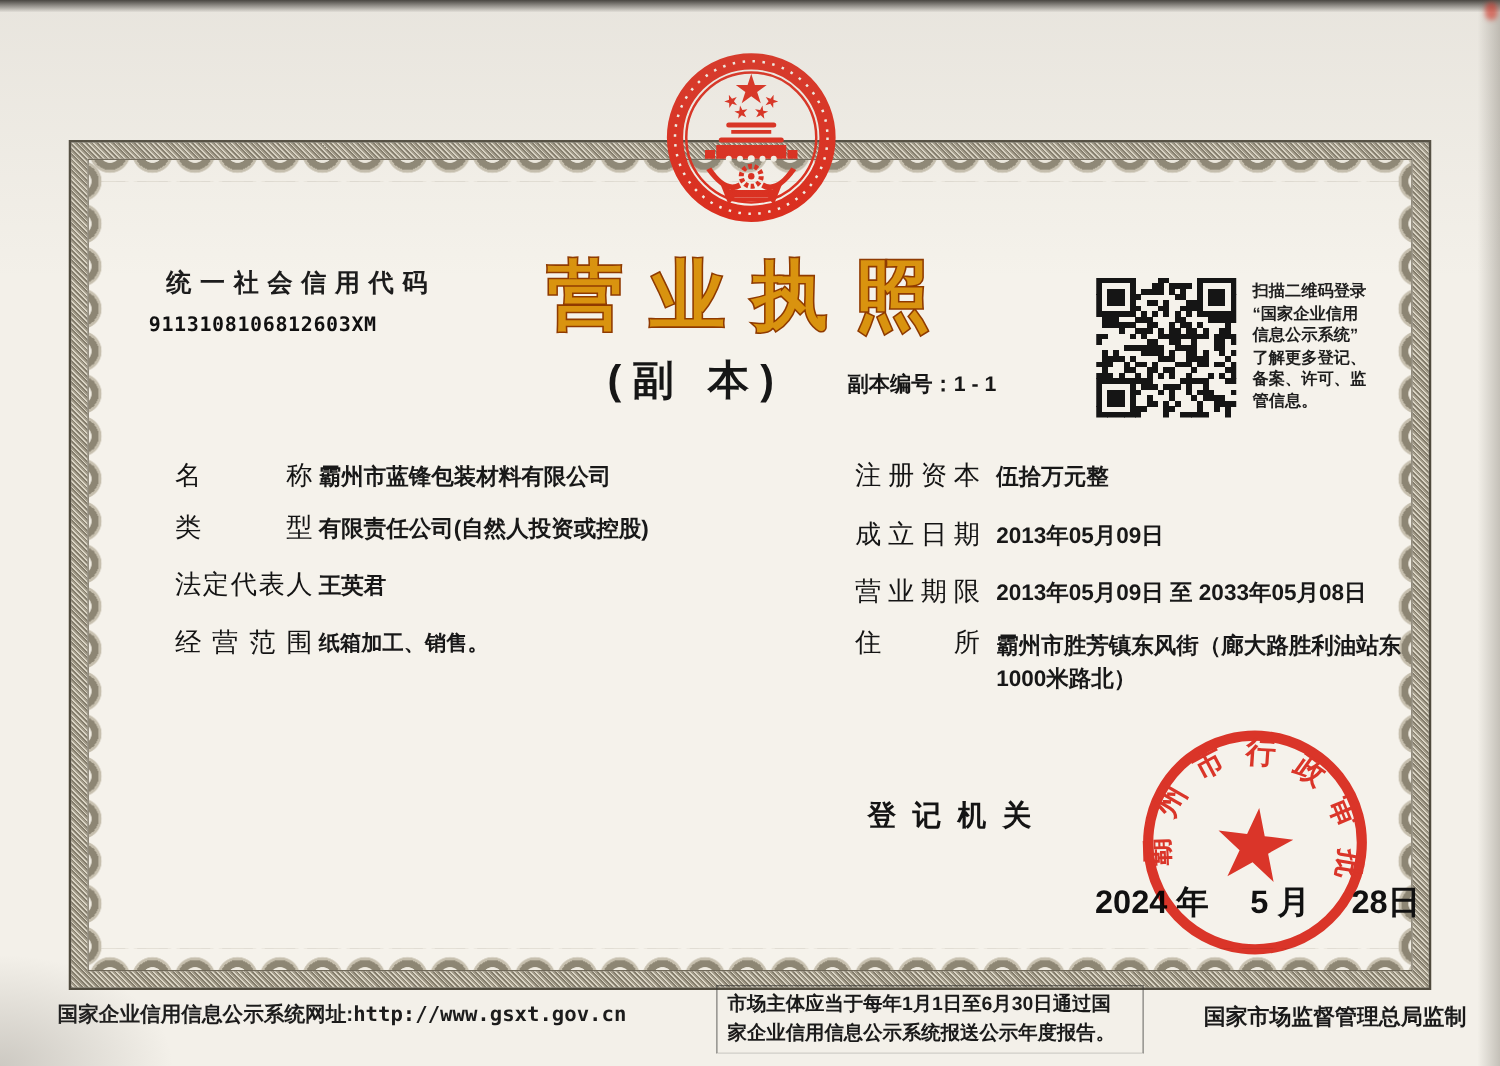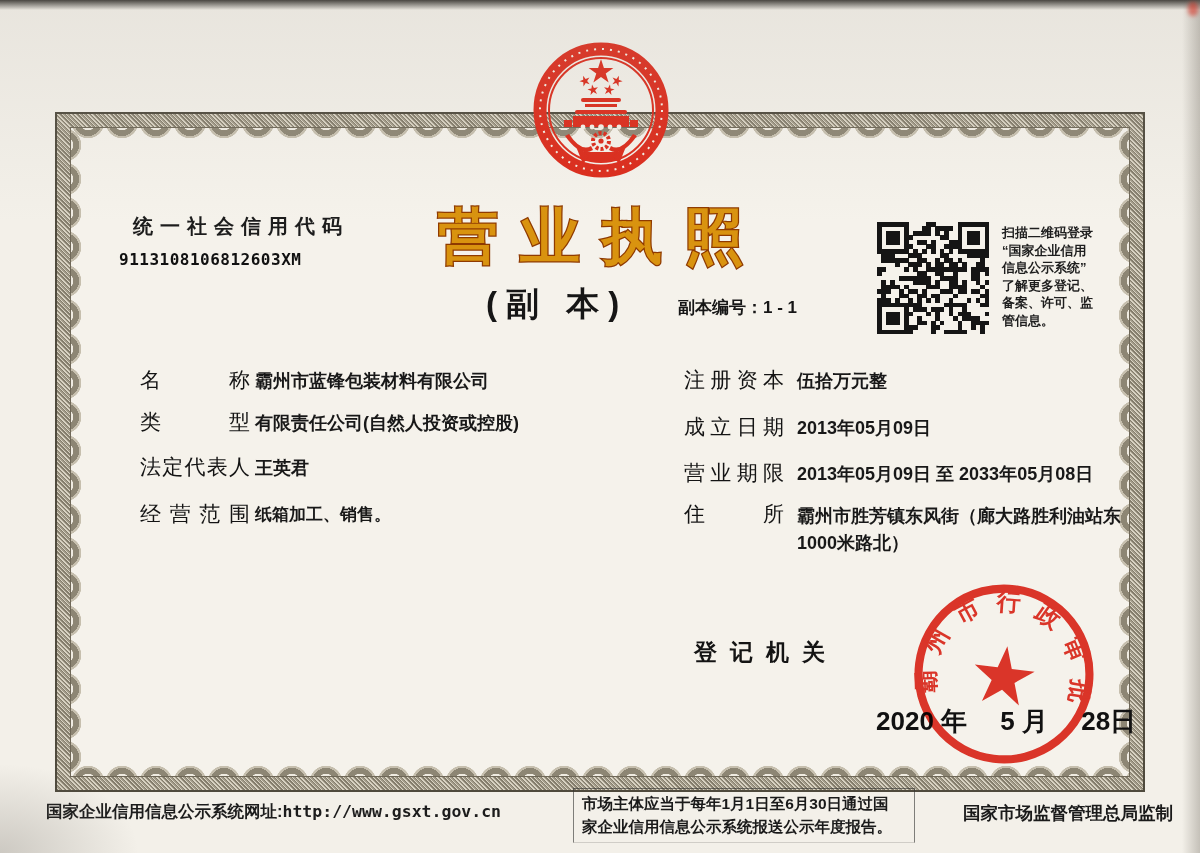--- a/index.html
+++ b/index.html
@@ -531,21 +531,21 @@
   <div class="row" style="left:684px;top:500px;">
     <span class="lbl lbl-r">住所</span>
     <span class="gap-ll"></span>
     <span class="val val-wrap">
       <span>霸州市胜芳镇东风街（廊大路胜利油站东</span><br>
       <span>1000米路北）</span>
     </span>
   </div>
 
   <div class="reg-label">登记机关</div>
-  <div class="issue-date">2020 年　 5 月　 28日</div>
+  <div class="issue-date">2024 年　 5 月　 28日</div>
 
   <svg class="seal" viewBox="0 0 200 200">
     <defs>
       <path id="sealArc" d="M 34,134 A 72,72 0 1 1 166,134" fill="none"></path>
     </defs>
     <circle cx="100" cy="100" r="89" fill="none" stroke="#e1271a" stroke-width="8.5"></circle>
     <use href="#star" transform="translate(100,104) scale(33)" fill="#e1271a"></use>
     <text font-size="25" font-weight="bold" fill="#e1271a" font-family="Liberation Sans, sans-serif">
       <textPath href="#sealArc" startOffset="6" textLength="305" lengthAdjust="spacing">霸州市行政审批局</textPath>
     </text>

